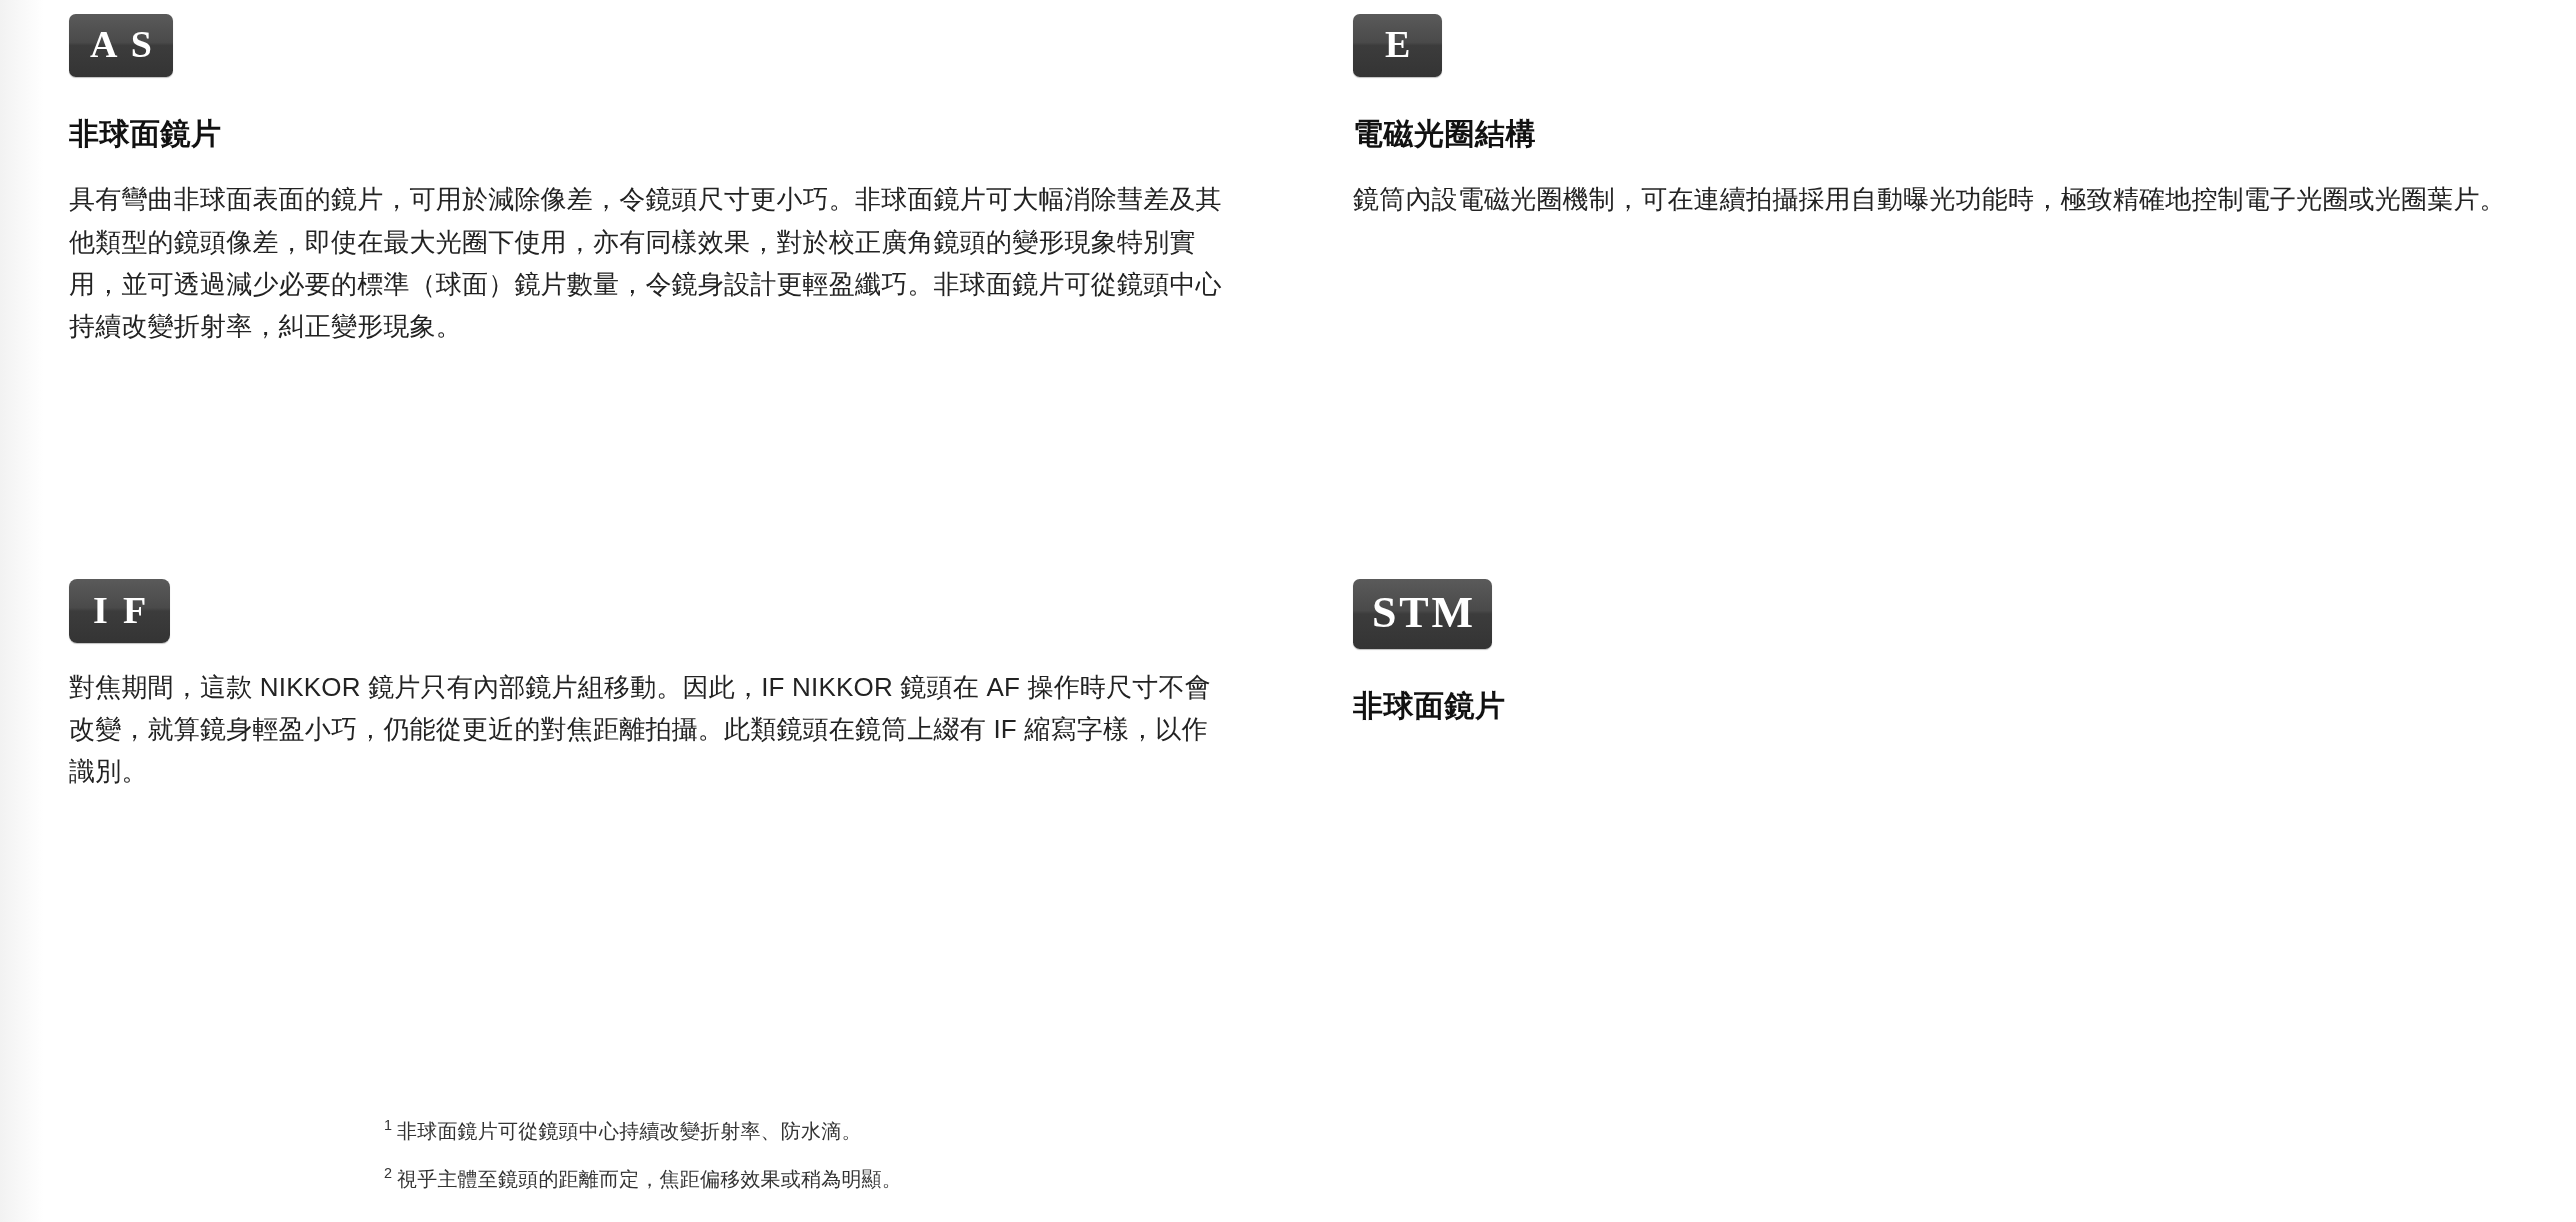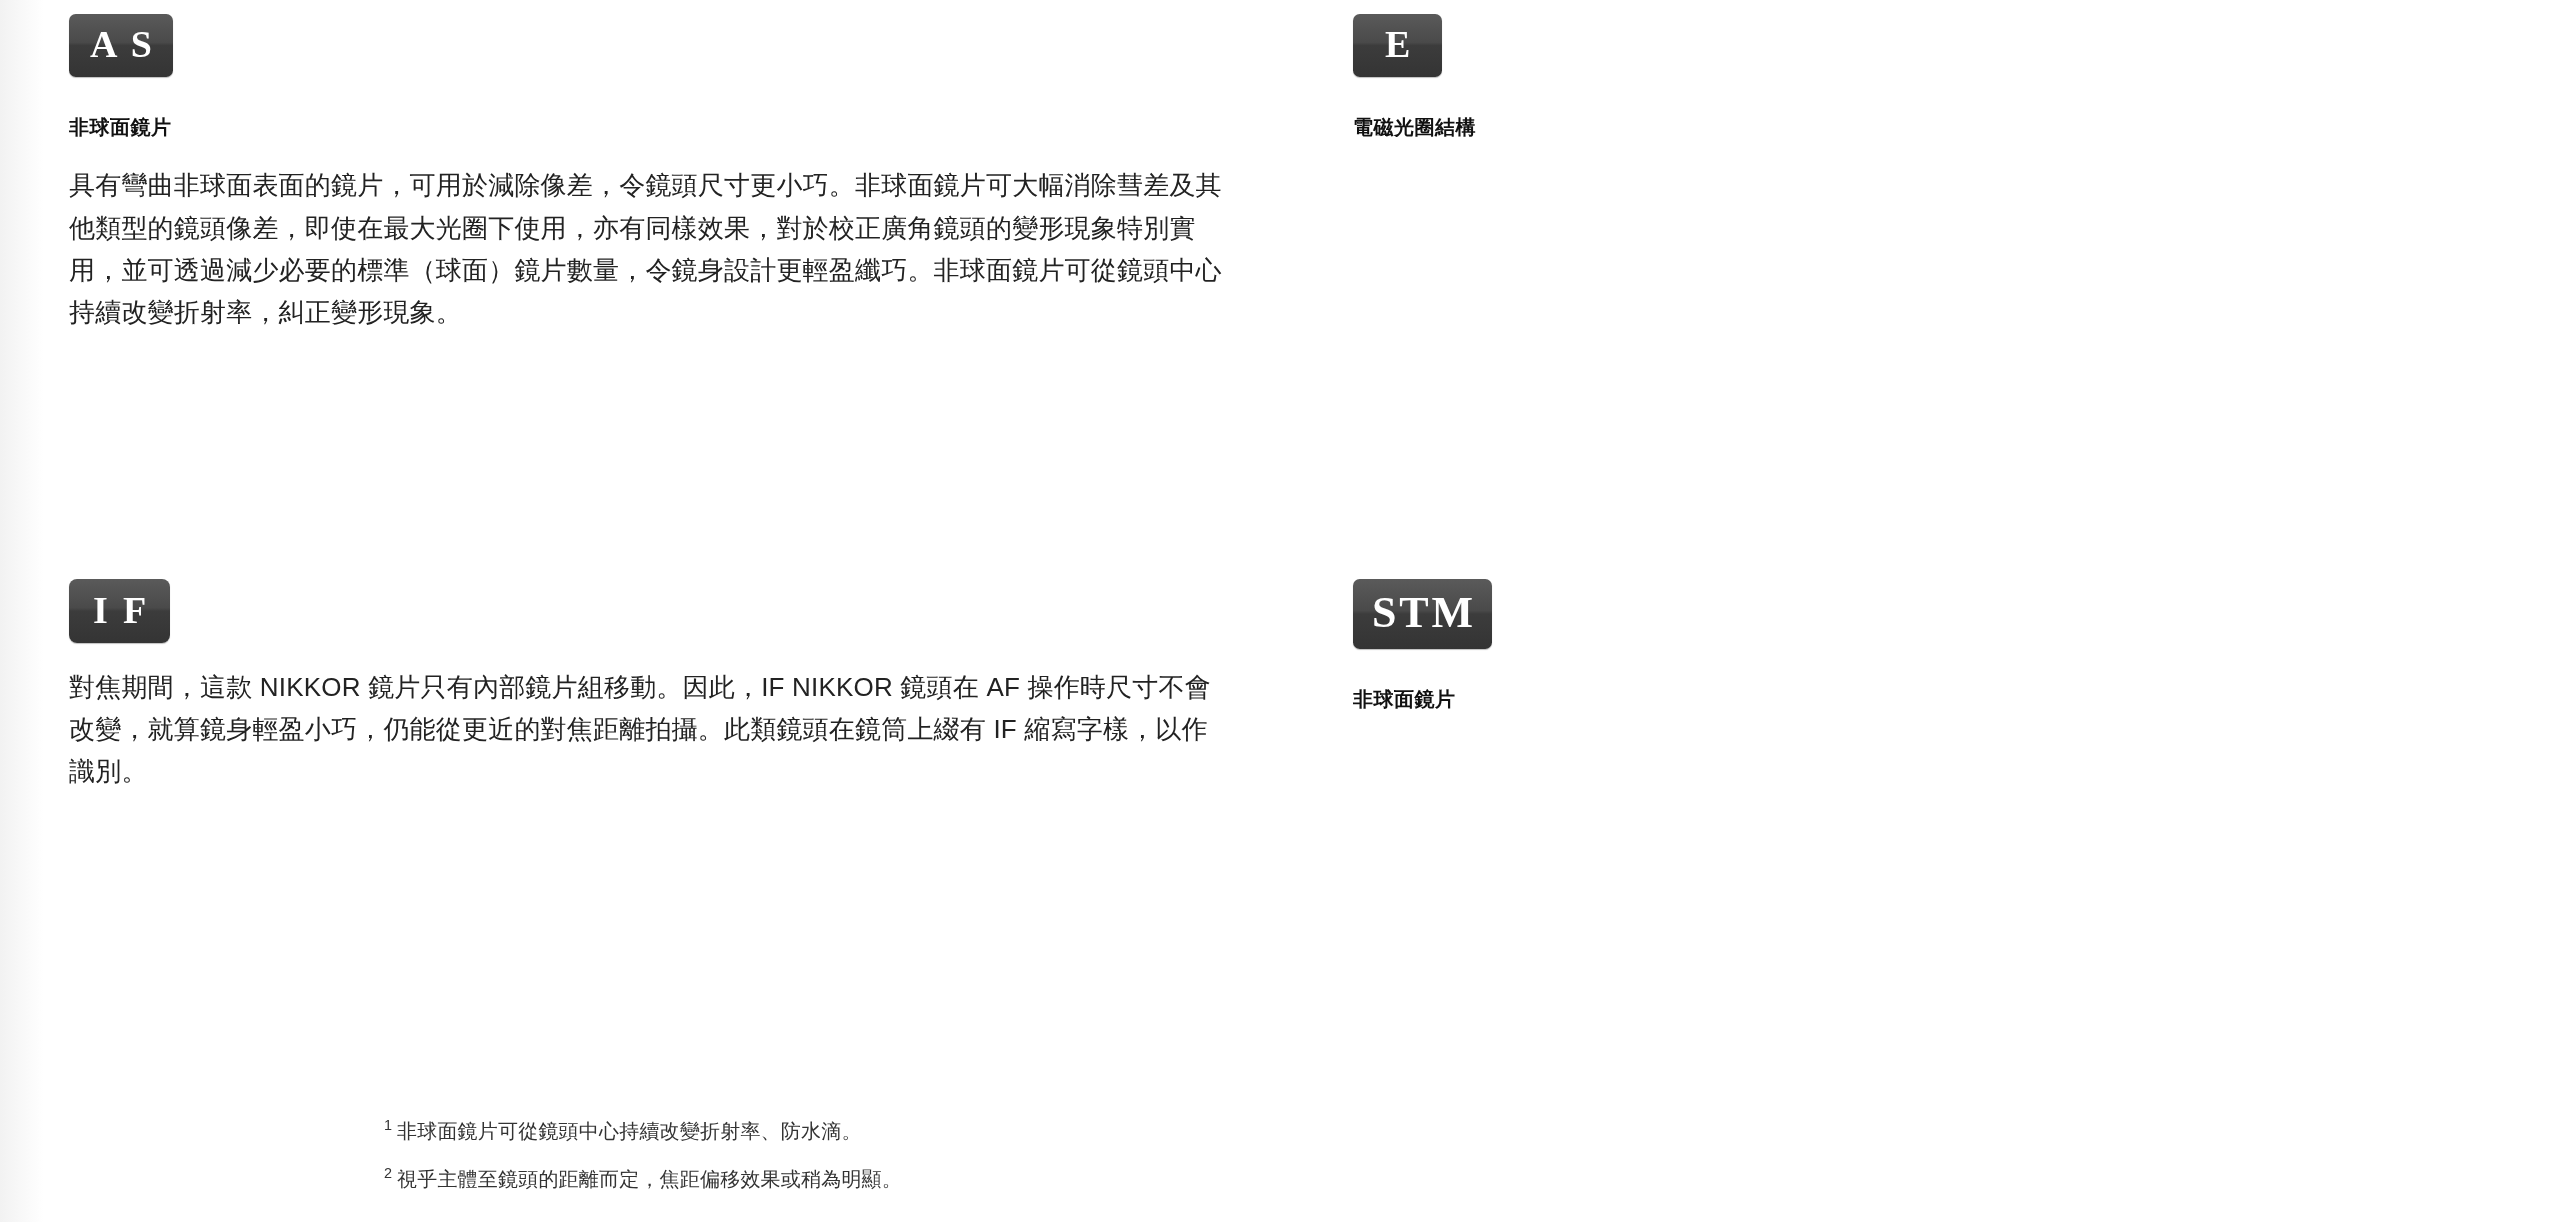--- a/index.html
+++ b/index.html
@@ -42,21 +42,21 @@
     line-height: 1;
     letter-spacing: 2.9px;
     box-shadow: 0 1px 1px rgba(0,0,0,0.25);
   }
   .badge-as  { font-size: 38px; padding: 11.5px 18px 14.4px 21px; }
   .badge-e   { font-size: 38px; padding: 11.5px 29px 14.4px 32px; }
   .badge-if  { font-size: 38px; padding: 11.5px 21px 14.4px 24px; border-radius: 8px; }
   .badge-stm { font-size: 44px; padding: 11.5px 16.3px 14.4px 19px; }
 
   .feature-title {
-    font-size: 20px;
+    font-size: 30px;
     font-weight: 700;
     color: #111111;
     margin: 37px 0 0 0;
     letter-spacing: 0.5px;
   }
   .feature-body {
     font-size: 26px;
     line-height: 1.62;
     color: #222222;
     margin: 23px 0 0 0;
@@ -95,20 +95,21 @@
 
     <div class="feature col-left row-top">
       <div class="badge badge-as">A S</div>
       <h2 class="feature-title">非球面鏡片</h2>
       <p class="feature-body">具有彎曲非球面表面的鏡片，可用於減除像差，令鏡頭尺寸更小巧。非球面鏡片可大幅消除彗差及其他類型的鏡頭像差，即使在最大光圈下使用，亦有同樣效果，對於校正廣角鏡頭的變形現象特別實用，並可透過減少必要的標準（球面）鏡片數量，令鏡身設計更輕盈纖巧。非球面鏡片可從鏡頭中心持續改變折射率，糾正變形現象。</p>
     </div>
 
     <div class="feature col-right row-top">
       <div class="badge badge-e">E</div>
       <h2 class="feature-title">電磁光圈結構</h2>
+      <p class="feature-body">鏡筒內設電磁光圈機制，可在連續拍攝採用自動曝光功能時，極致精確地控制電子光圈或光圈葉片。</p>
     </div>
 
     <div class="feature col-left row-bottom">
       <div class="badge badge-if">I F</div>
       <p class="feature-body">對焦期間，這款 NIKKOR 鏡片只有內部鏡片組移動。因此，IF NIKKOR 鏡頭在 AF 操作時尺寸不會改變，就算鏡身輕盈小巧，仍能從更近的對焦距離拍攝。此類鏡頭在鏡筒上綴有 IF 縮寫字樣，以作識別。</p>
     </div>
 
     <div class="feature col-right row-bottom">
       <div class="badge badge-stm">STM</div>
       <h2 class="feature-title">非球面鏡片</h2>

